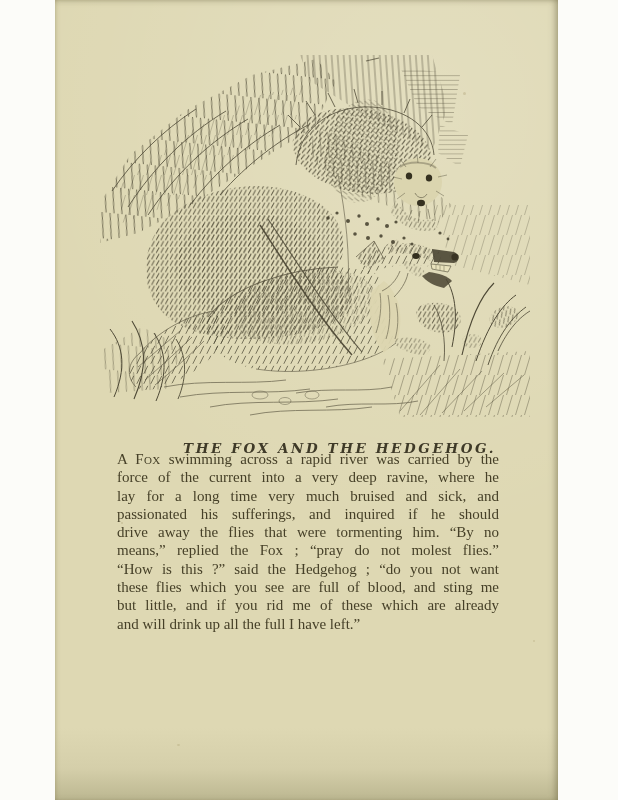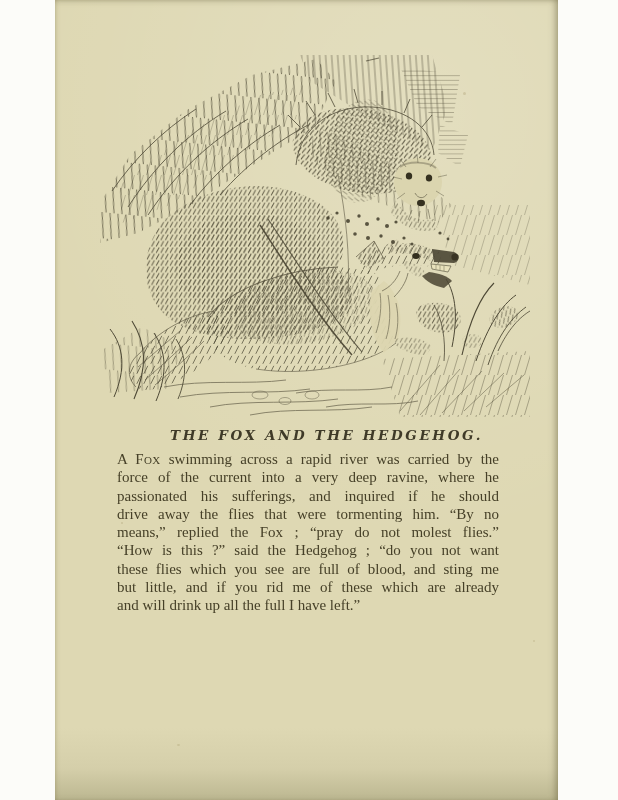--- a/index.html
+++ b/index.html
@@ -7,21 +7,21 @@
          font-family:"Liberation Serif",serif;}
   .page{position:absolute;left:55px;top:0;width:503px;height:800px;
     background:
       radial-gradient(130% 90% at 72% 14%, rgba(255,255,255,0.16), rgba(255,255,255,0) 60%),
       linear-gradient(180deg,#ded8b3 0%,#ded8b3 91%,#d5cfaa 96%,#bcb791 100%),
       #ded8b3;
     box-shadow: inset -5px 0 7px -3px rgba(100,95,60,0.55),
                 inset 3px 0 5px -3px rgba(120,113,75,0.45),
                 inset 0 5px 7px -5px rgba(120,113,75,0.35);}
   .illus{position:absolute;left:45px;top:55px;width:430px;height:370px;}
-  .title{position:absolute;top:427px;left:0;width:100%;margin:0;text-align:center;
+  .title{position:absolute;top:427px;left:0;width:100%;margin:13px;text-align:center;
          font-family:"DejaVu Serif",serif;font-style:italic;font-weight:700;
          font-size:13.5px;line-height:16px;letter-spacing:2.6px;color:#3f3a28;padding-left:20px;}
   .text{position:absolute;top:450px;left:62px;width:382px;color:#464028;
         font-size:15px;line-height:18.3px;}
   .line{text-align:justify;text-align-last:justify;height:18.3px;}
   .line.last{text-align-last:left;}
   .sc{font-variant-caps:small-caps;letter-spacing:0.4px;}
   .speck{position:absolute;border-radius:50%;background:#9b8d5c;}
 </style>
 </head>
@@ -214,20 +214,21 @@
             <path d="M386,352 L424,320"></path>
         </g>
       </g>
     </svg>
 
     <h1 class="title">THE FOX AND THE HEDGEHOG.</h1>
 
     <div class="text">
       <div class="line"><span>A </span><span class="sc">Fox</span><span> swimming across a rapid river was carried by the</span></div>
       <div class="line">force of the current into a very deep ravine, where he</div>
+      <div class="line">lay for a long time very much bruised and sick, and</div>
       <div class="line">passionated his sufferings, and inquired if he should</div>
       <div class="line">drive away the flies that were tormenting him.  “By no</div>
       <div class="line">means,” replied the Fox ; “pray do not molest flies.”</div>
       <div class="line">“How is this ?” said the Hedgehog ; “do you not want</div>
       <div class="line">these flies which you see are full of blood, and sting me</div>
       <div class="line">but little, and if you rid me of these which are already</div>
       <div class="line last">and will drink up all the full I have left.”</div>
     </div>
 
     <i class="speck" style="left:408px;top:92px;width:3px;height:3px;opacity:.28"></i>

